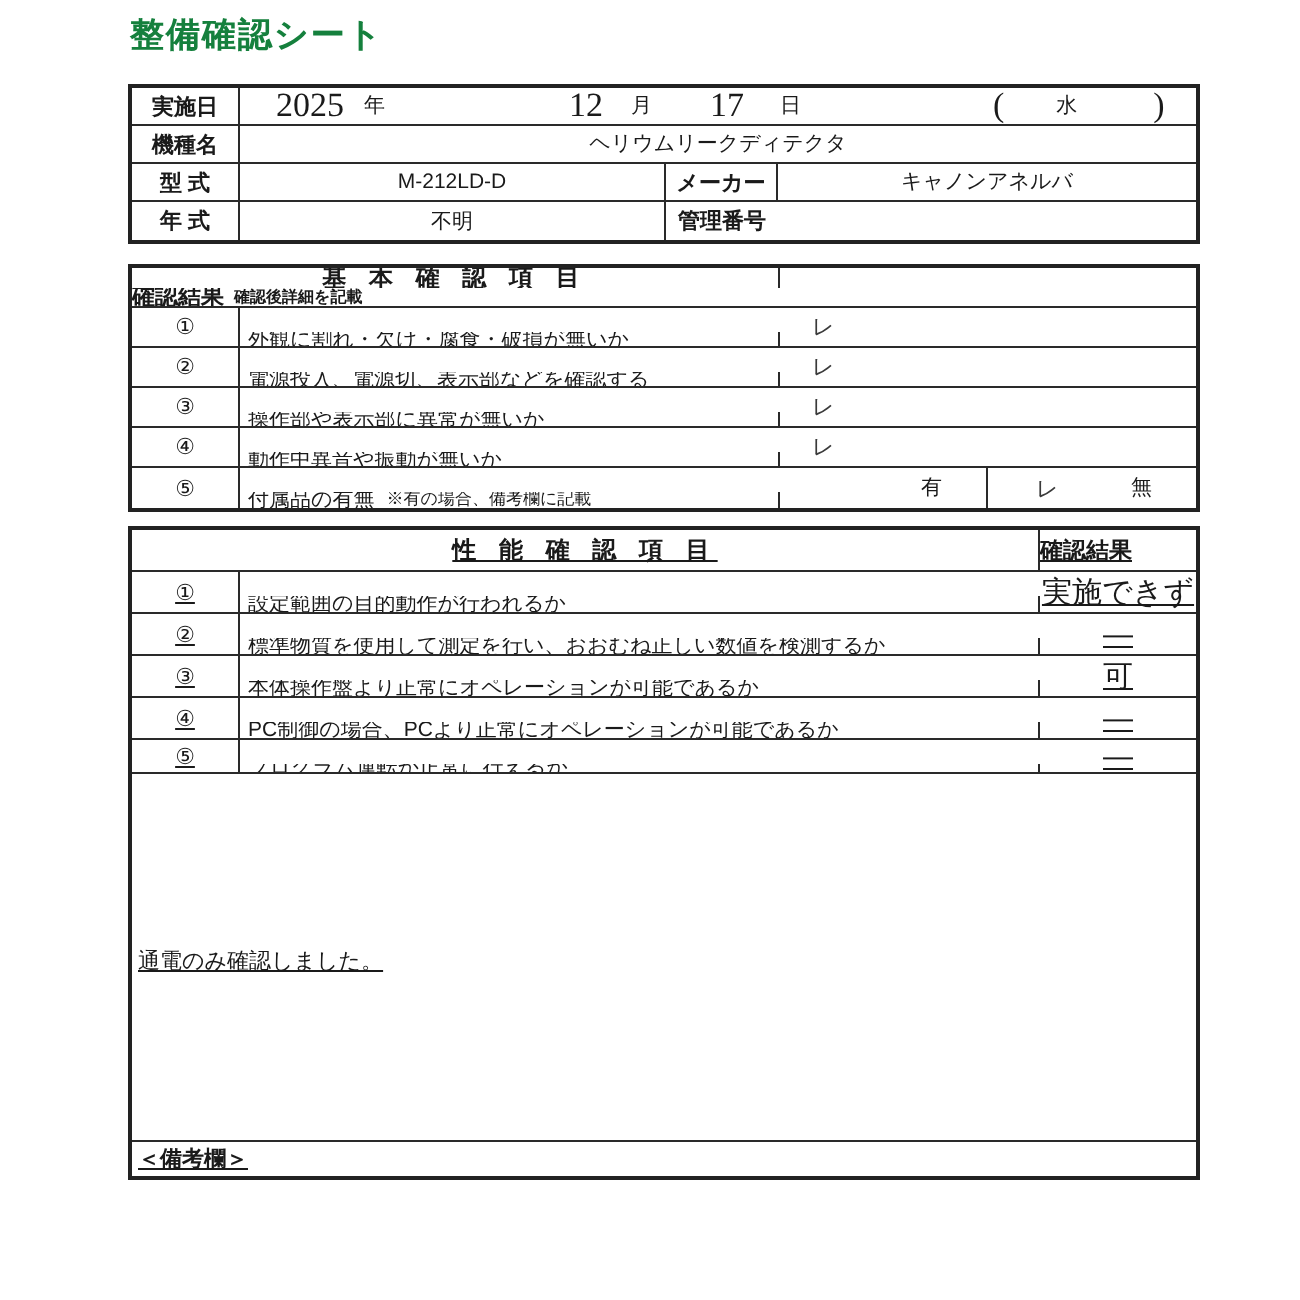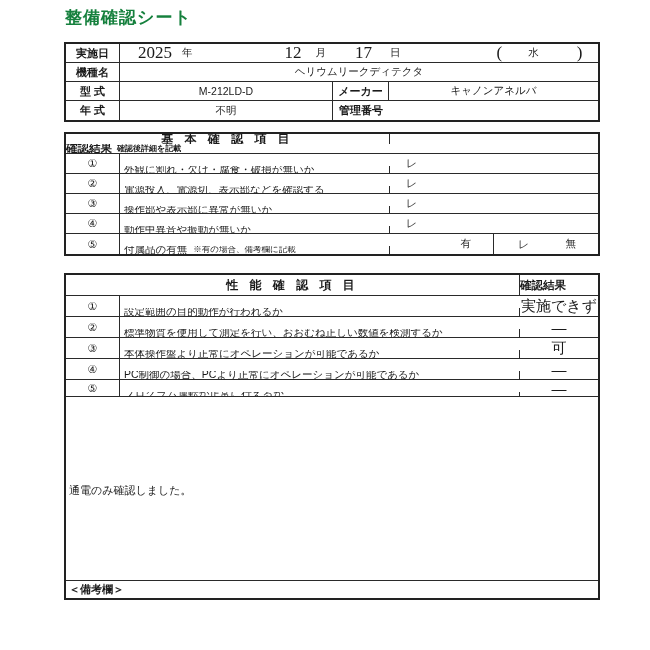--- a/index.html
+++ b/index.html
@@ -40,21 +40,21 @@
   .w-val1  { width:213px;text-align:right; }
   .w-lab2  { width:56px; }
   .w-val2  { width:209px; }
   .date-cell { padding-left:18px; }
   .date-cell span { display:inline-block; }
 
   
   #basic-table { top:132px; }
   #basic-table .hdr-row { height:21px;flex-direction:column; }
   #basic-table .row { height:20px; }
-  #perf-table { top:273px; }
+  #perf-table { top:263px;text-decoration:underline; }
   #perf-table .hdr-row { height:21px; }
   #perf-table .item-row { height:21px; }
   #perf-table .item-row-sm { height:17px; }
   .w-no    { width:54px; }
   .w-item-b{ width:270px; }
   .w-res-b { width:208px; }
   .w-sub   { width:104px; }
   .w-item-p{ width:400px; }
   .w-res-p { width:78px; }
   .hdr-items {

